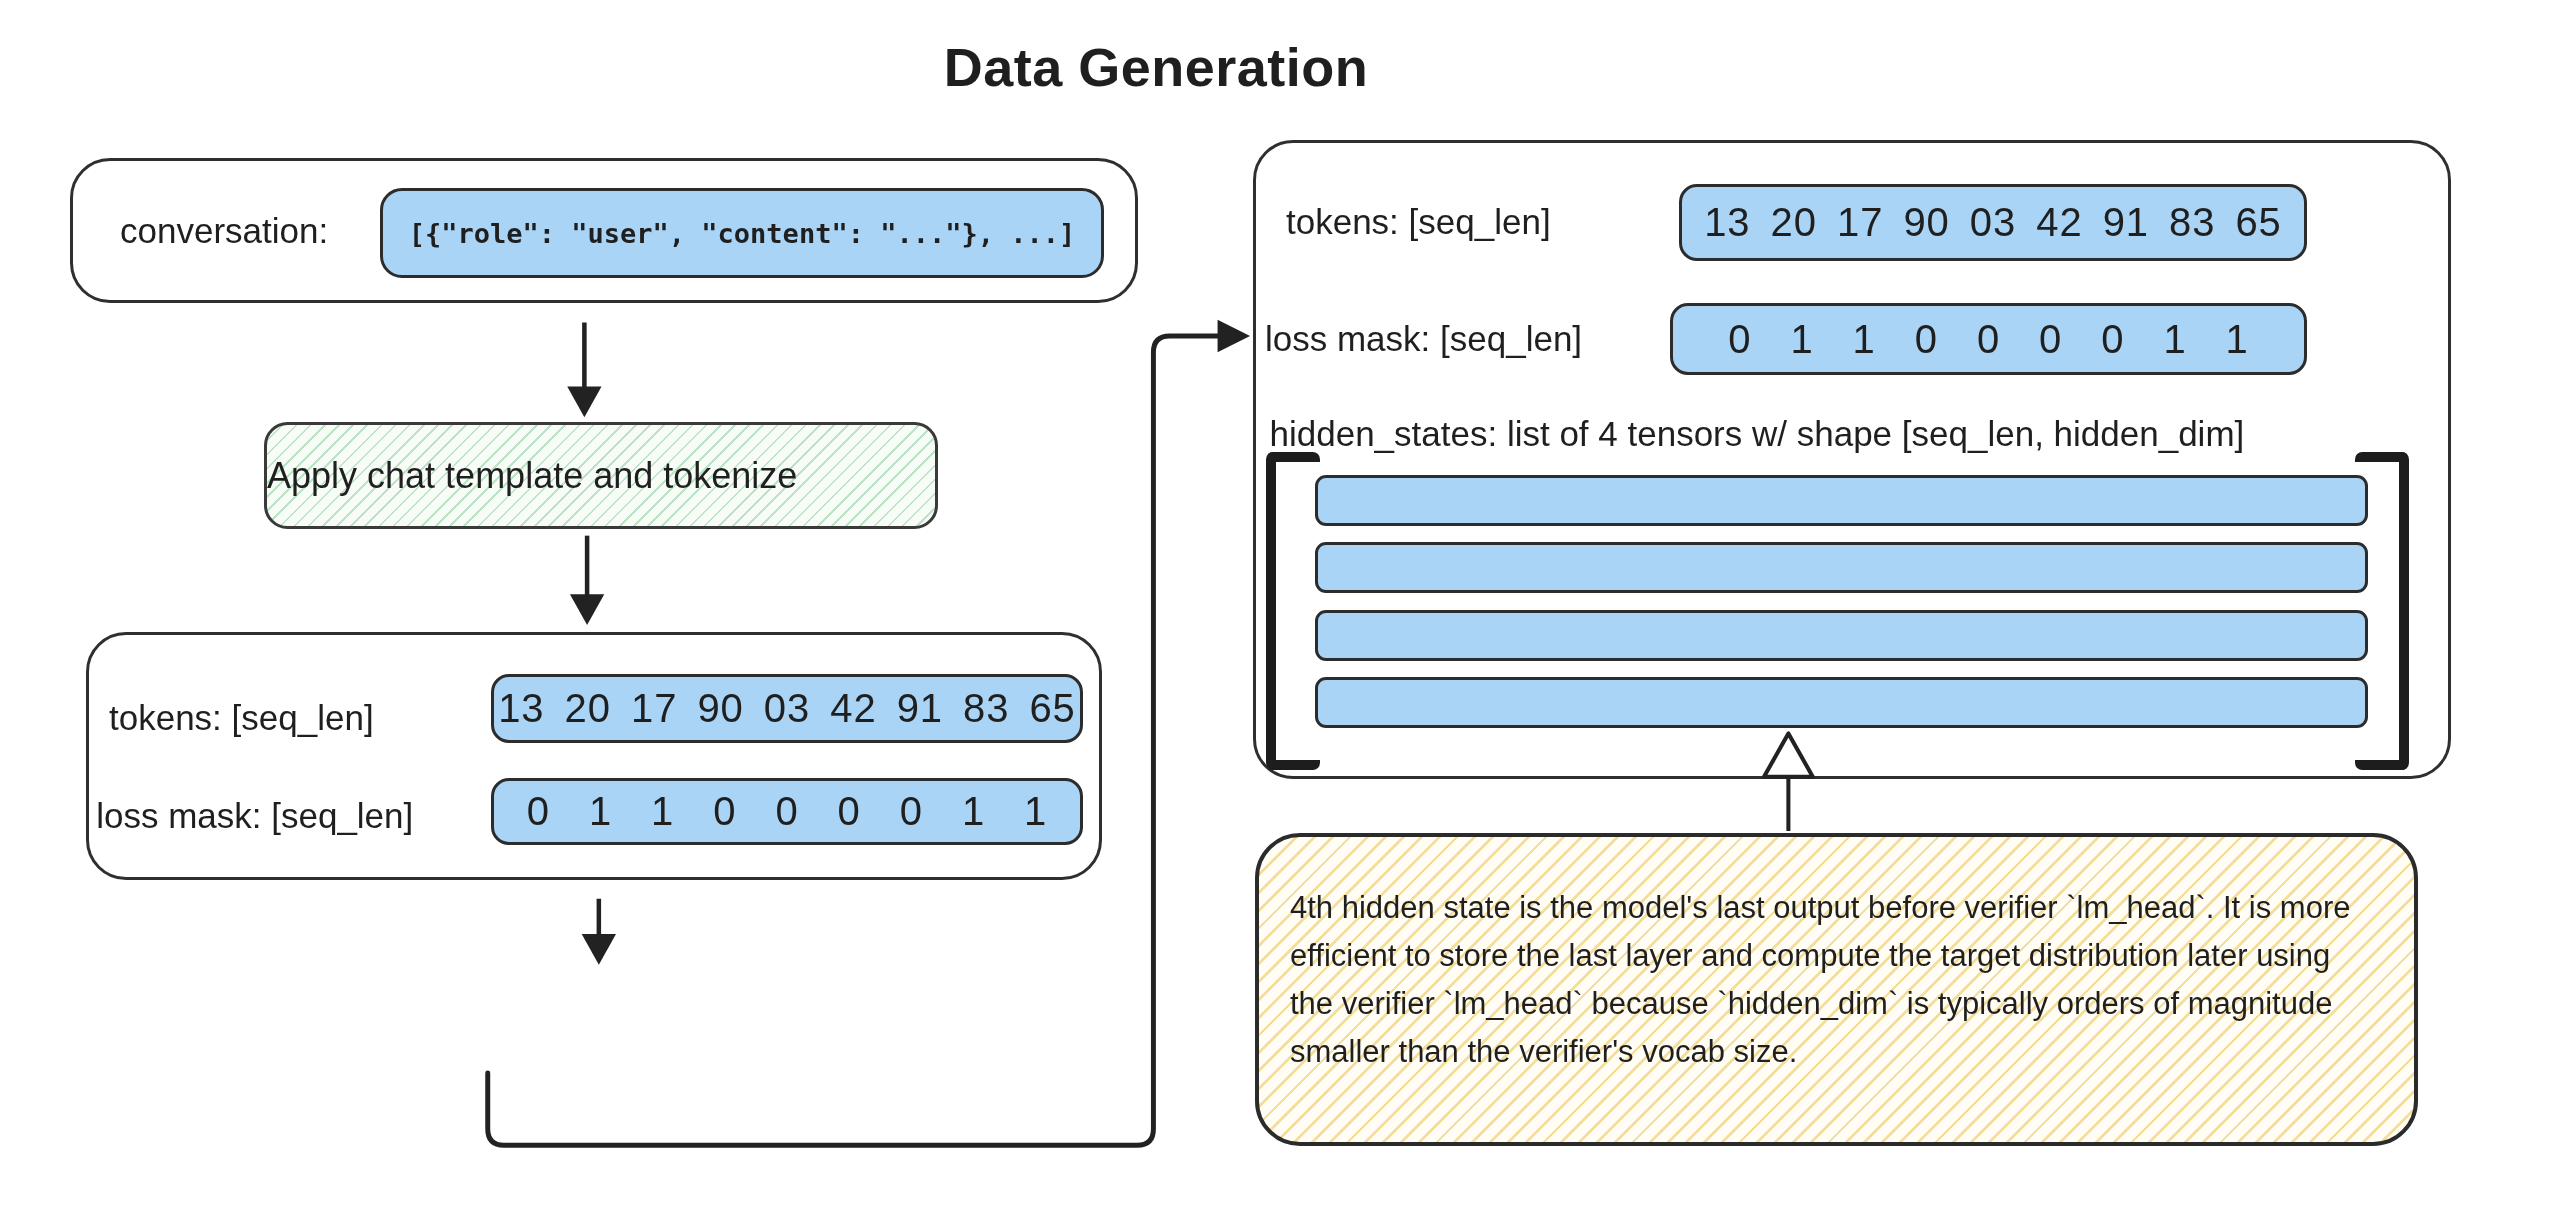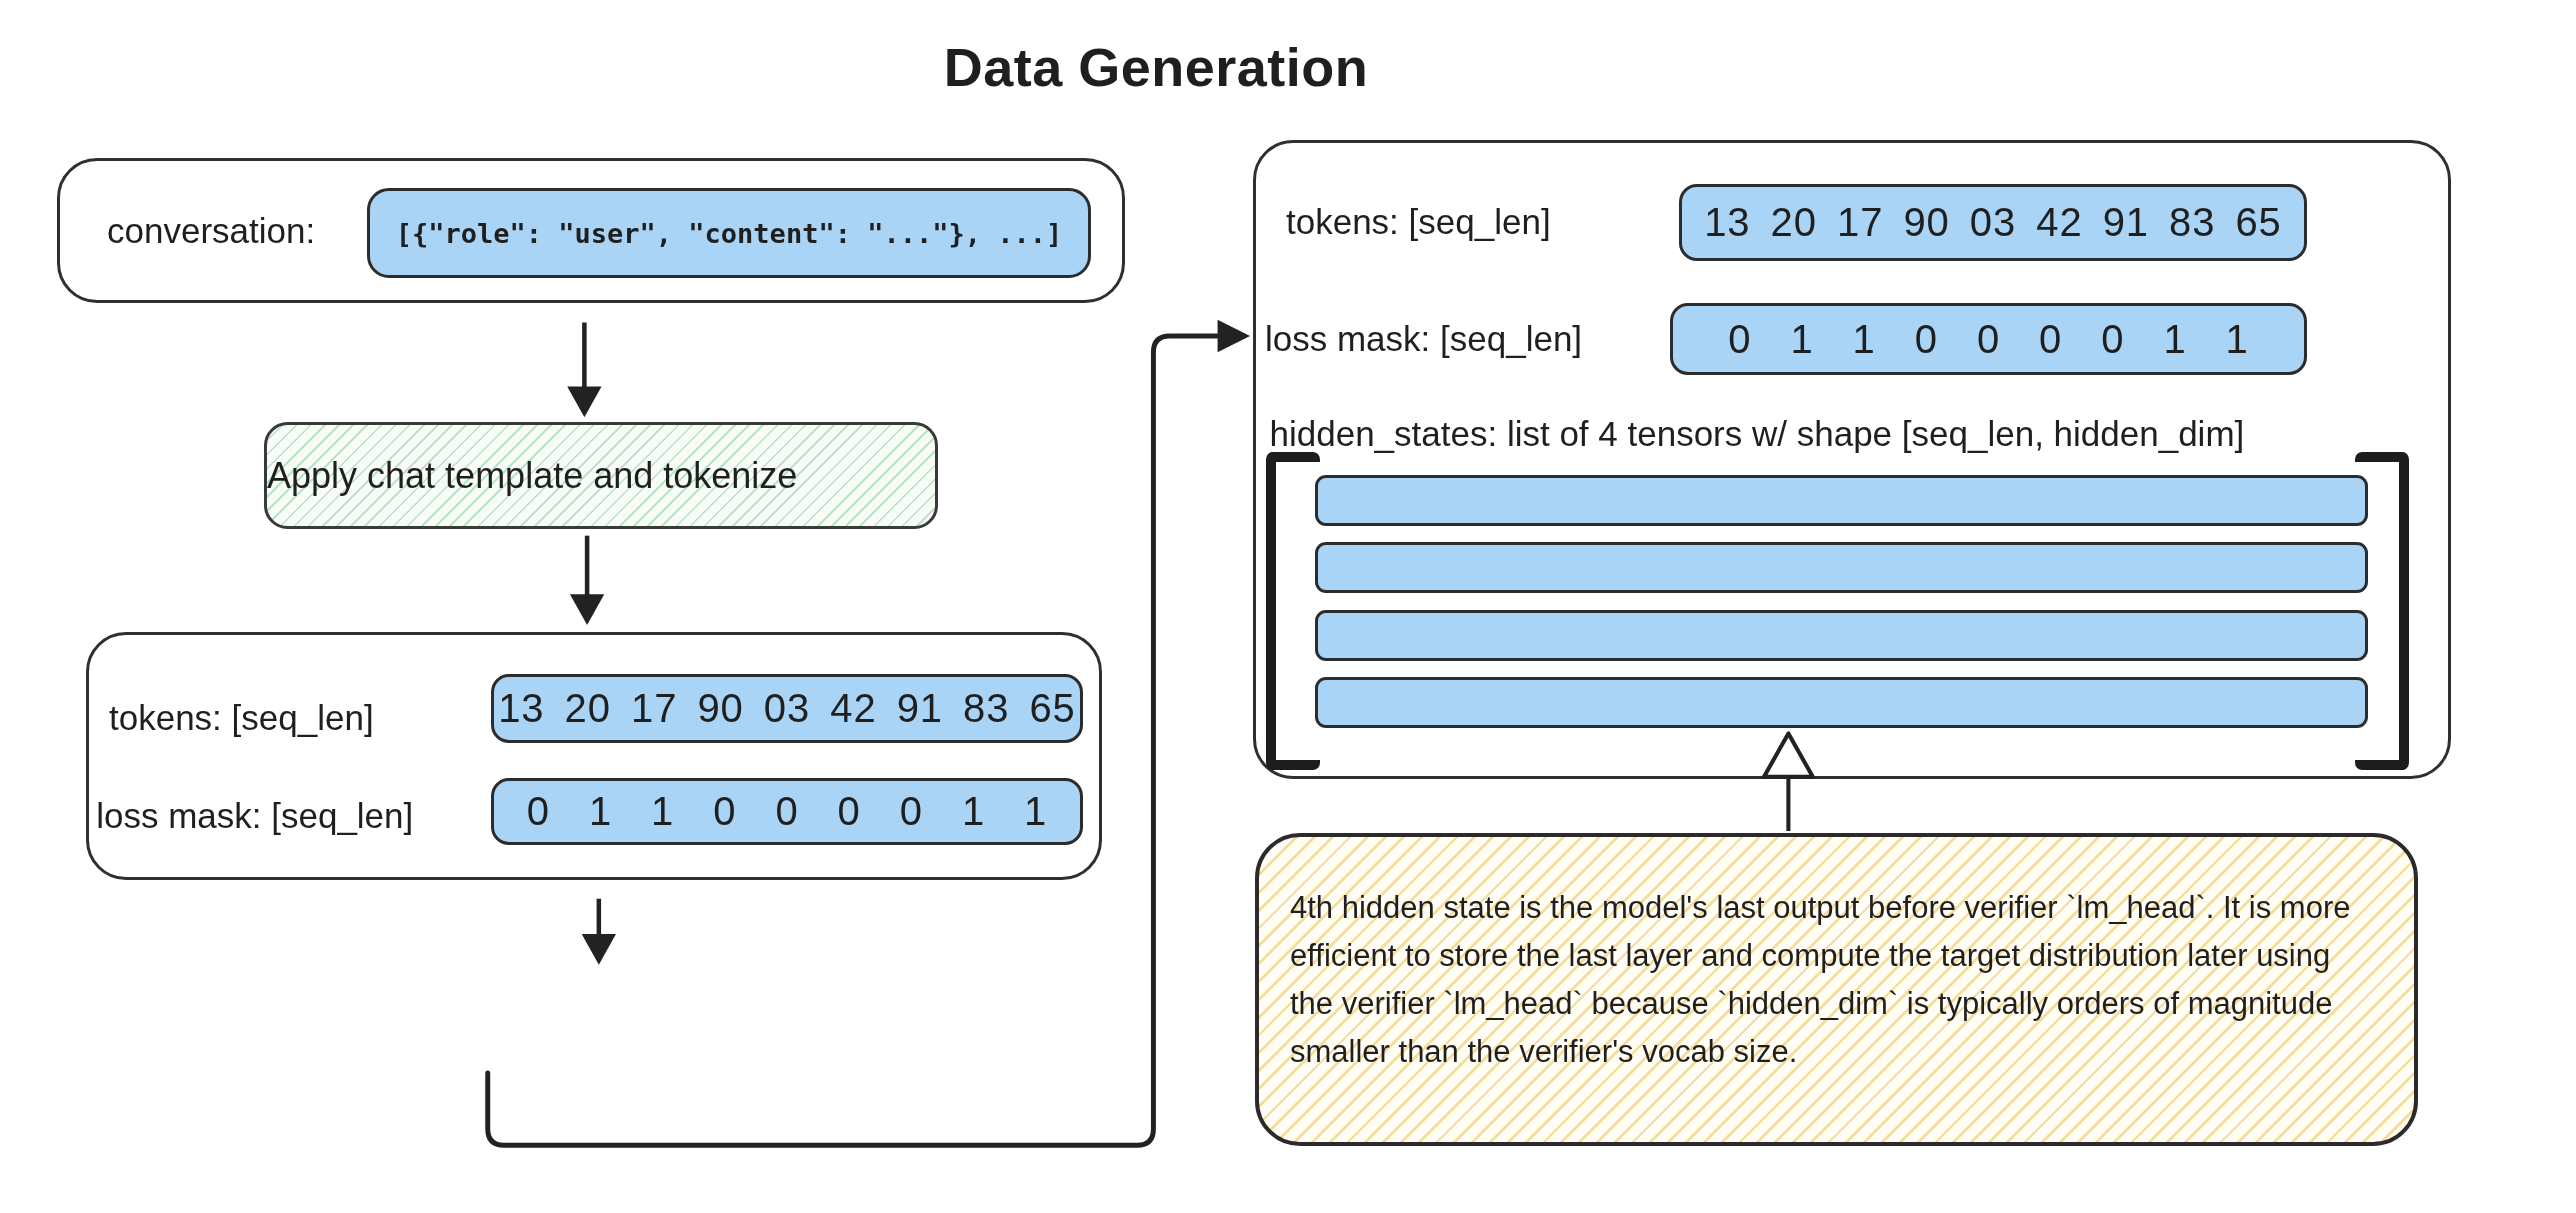--- a/index.html
+++ b/index.html
@@ -80,21 +80,21 @@
 
   svg.overlay { position: absolute; left: 0; top: 0; pointer-events: none; }
 </style>
 </head>
 <body>
 
 <div id="canvas">
 
   <div class="abs title">Data Generation</div>
 
-  <div class="abs panel" style="left:57px; top:158px; width:1068px; height:145px;padding-left:29px;">
+  <div class="abs panel" style="left:70px; top:158px; width:1068px; height:145px;padding-left:29px;">
     <div class="abs lbl" style="left:47px; top:50px;">conversation:</div>
     <div class="abs pill code" style="left:307px; top:27px; width:724px; height:90px;">[{"role": "user", "content": "..."}, ...]</div>
   </div>
 
   <div class="abs step-box" style="left:264px; top:422px; width:674px; height:107px;">
     <span>Apply chat template and tokenize</span>
   </div>
 
   <div class="abs panel" style="left:86px; top:632px; width:1016px; height:248px;">
     <div class="abs lbl" style="left:20px; top:63px;">tokens: [seq_len]</div>

